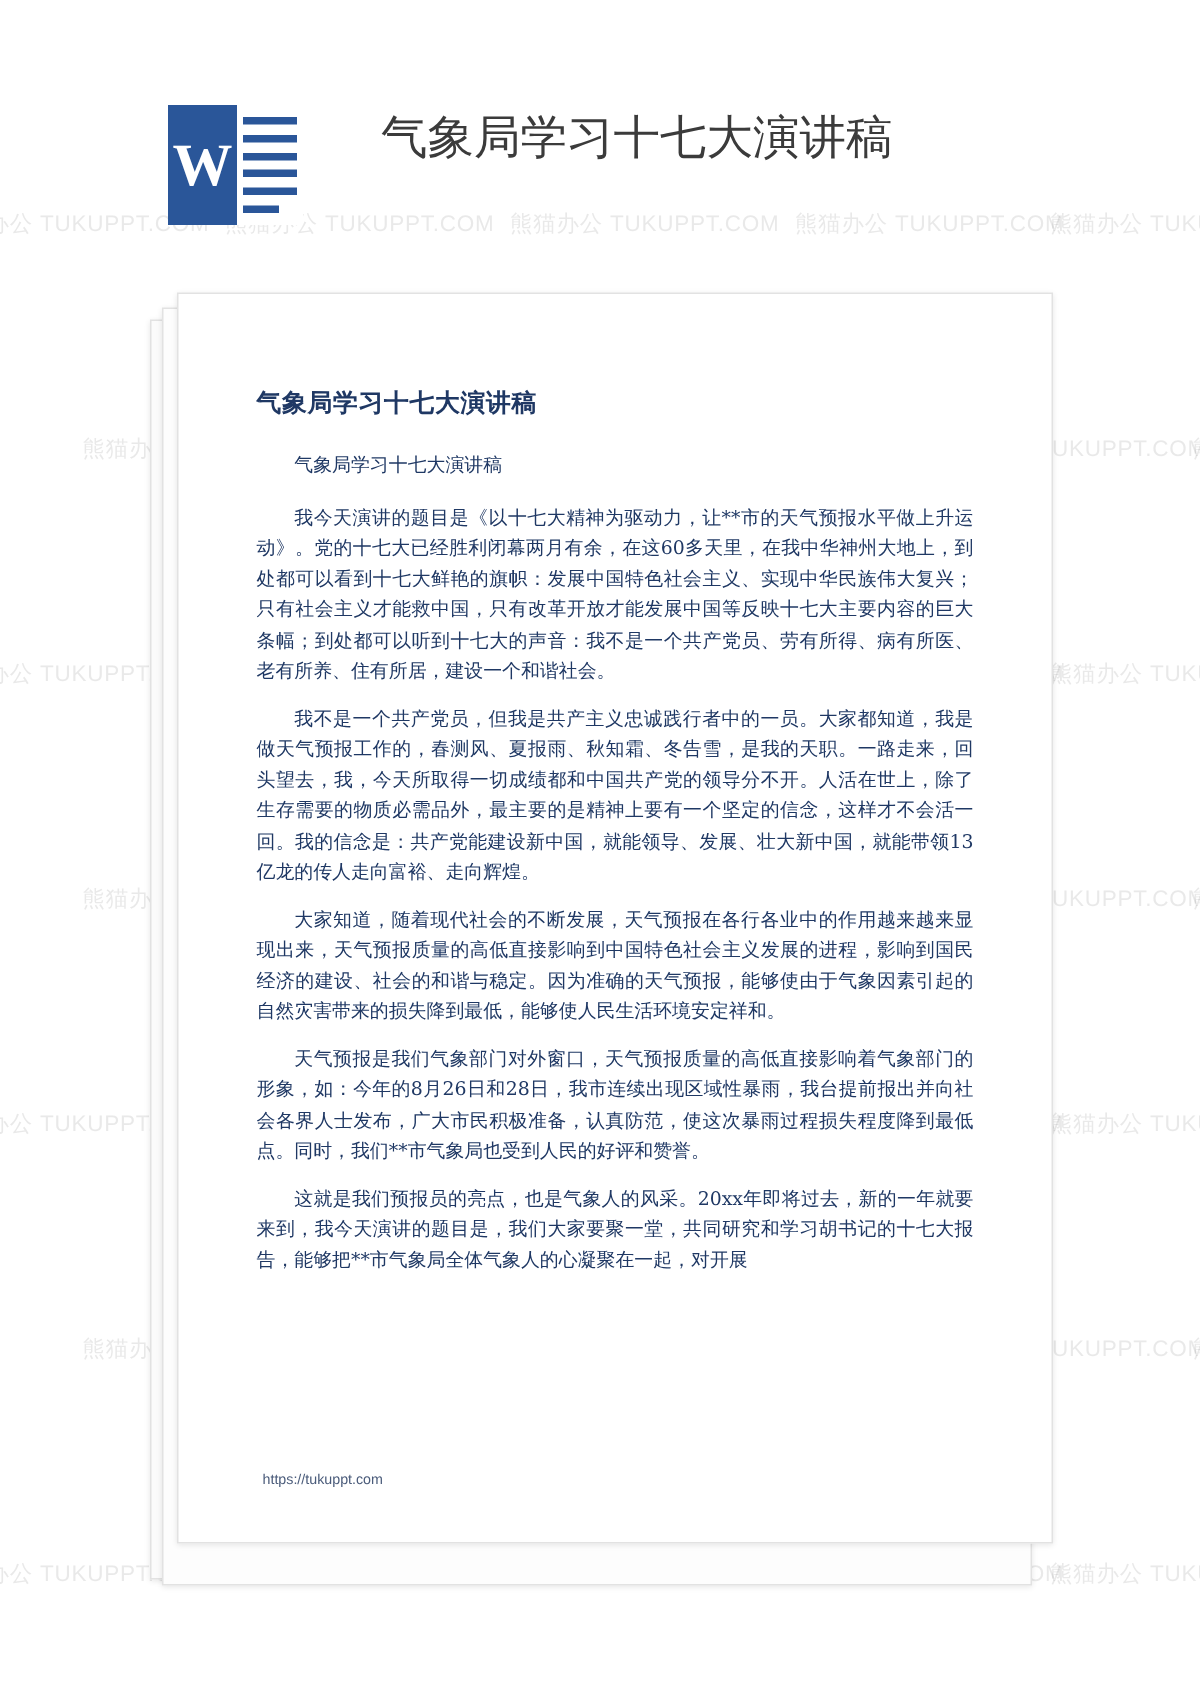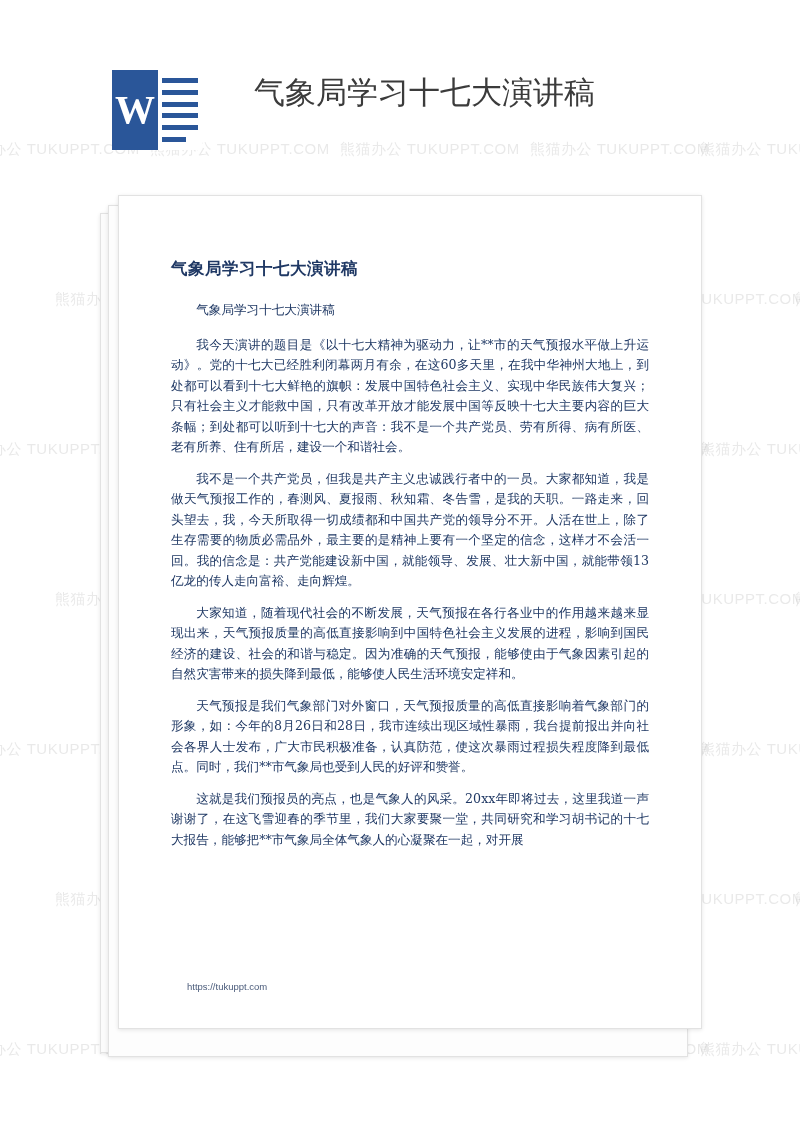--- a/index.html
+++ b/index.html
@@ -159,21 +159,21 @@
   }
   .body-text p.indent {
     text-indent: 2em;
   }
   .body-text p.sub {
     text-indent: 2em;
     margin-bottom: 14px;
   }
   .page-footer-url {
     position: absolute;
-    left: 68px;
+    left: 56px;
     bottom: 36px;
     font-size: 9.5px;
     color: #4a5b7a;
     font-family: "Liberation Sans", sans-serif;
   }
 </style>
 </head>
 <body>
 
 <div class="header">
@@ -196,21 +196,21 @@
   <div class="sheet back1"></div>
   <div class="sheet front">
     <div class="page-inner">
       <h1 class="page-heading">气象局学习十七大演讲稿</h1>
       <div class="body-text">
         <p class="sub">气象局学习十七大演讲稿</p>
         <p class="indent">我今天演讲的题目是《以十七大精神为驱动力，让**市的天气预报水平做上升运动》。党的十七大已经胜利闭幕两月有余，在这60多天里，在我中华神州大地上，到处都可以看到十七大鲜艳的旗帜：发展中国特色社会主义、实现中华民族伟大复兴；只有社会主义才能救中国，只有改革开放才能发展中国等反映十七大主要内容的巨大条幅；到处都可以听到十七大的声音：我不是一个共产党员、劳有所得、病有所医、老有所养、住有所居，建设一个和谐社会。</p>
         <p class="indent">我不是一个共产党员，但我是共产主义忠诚践行者中的一员。大家都知道，我是做天气预报工作的，春测风、夏报雨、秋知霜、冬告雪，是我的天职。一路走来，回头望去，我，今天所取得一切成绩都和中国共产党的领导分不开。人活在世上，除了生存需要的物质必需品外，最主要的是精神上要有一个坚定的信念，这样才不会活一回。我的信念是：共产党能建设新中国，就能领导、发展、壮大新中国，就能带领13亿龙的传人走向富裕、走向辉煌。</p>
         <p class="indent">大家知道，随着现代社会的不断发展，天气预报在各行各业中的作用越来越来显现出来，天气预报质量的高低直接影响到中国特色社会主义发展的进程，影响到国民经济的建设、社会的和谐与稳定。因为准确的天气预报，能够使由于气象因素引起的自然灾害带来的损失降到最低，能够使人民生活环境安定祥和。</p>
         <p class="indent">天气预报是我们气象部门对外窗口，天气预报质量的高低直接影响着气象部门的形象，如：今年的8月26日和28日，我市连续出现区域性暴雨，我台提前报出并向社会各界人士发布，广大市民积极准备，认真防范，使这次暴雨过程损失程度降到最低点。同时，我们**市气象局也受到人民的好评和赞誉。</p>
-        <p class="indent">这就是我们预报员的亮点，也是气象人的风采。20xx年即将过去，这里我道一声谢谢了，在这飞雪迎春的季节里，我们大家要聚一堂，共同研究和学习胡书记的十七大报告，能够把**市气象局全体气象人的心凝聚在一起，对开展</p>
+        <p class="indent">这就是我们预报员的亮点，也是气象人的风采。20xx年即将过去，新的一年就要来到，我今天演讲的题目是，我们大家要聚一堂，共同研究和学习胡书记的十七大报告，能够把**市气象局全体气象人的心凝聚在一起，对开展</p>
       </div>
       <div class="page-footer-url">https://tukuppt.com</div>
     </div>
   </div>
 </div>
 
 <div class="watermark-layer" id="wm-layer">
     <div class="wm" style="left: -40px; top: 140px;">熊猫办公 TUKUPPT.COM</div>
     <div class="wm" style="left: 150px; top: 140px;">熊猫办公 TUKUPPT.COM</div>
     <div class="wm" style="left: 340px; top: 140px;">熊猫办公 TUKUPPT.COM</div>

